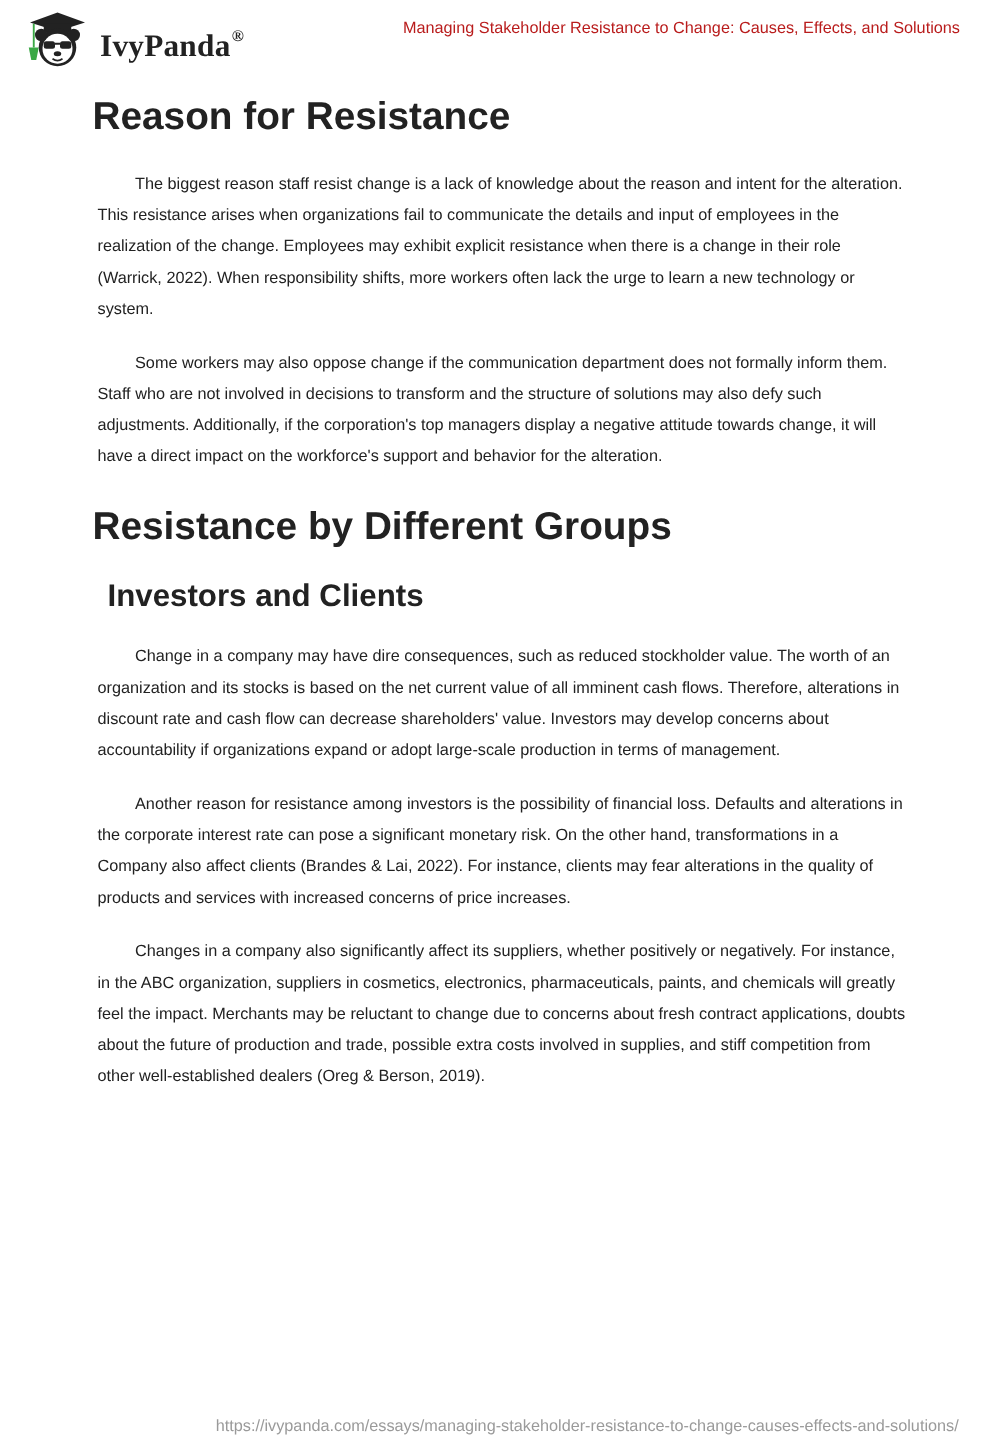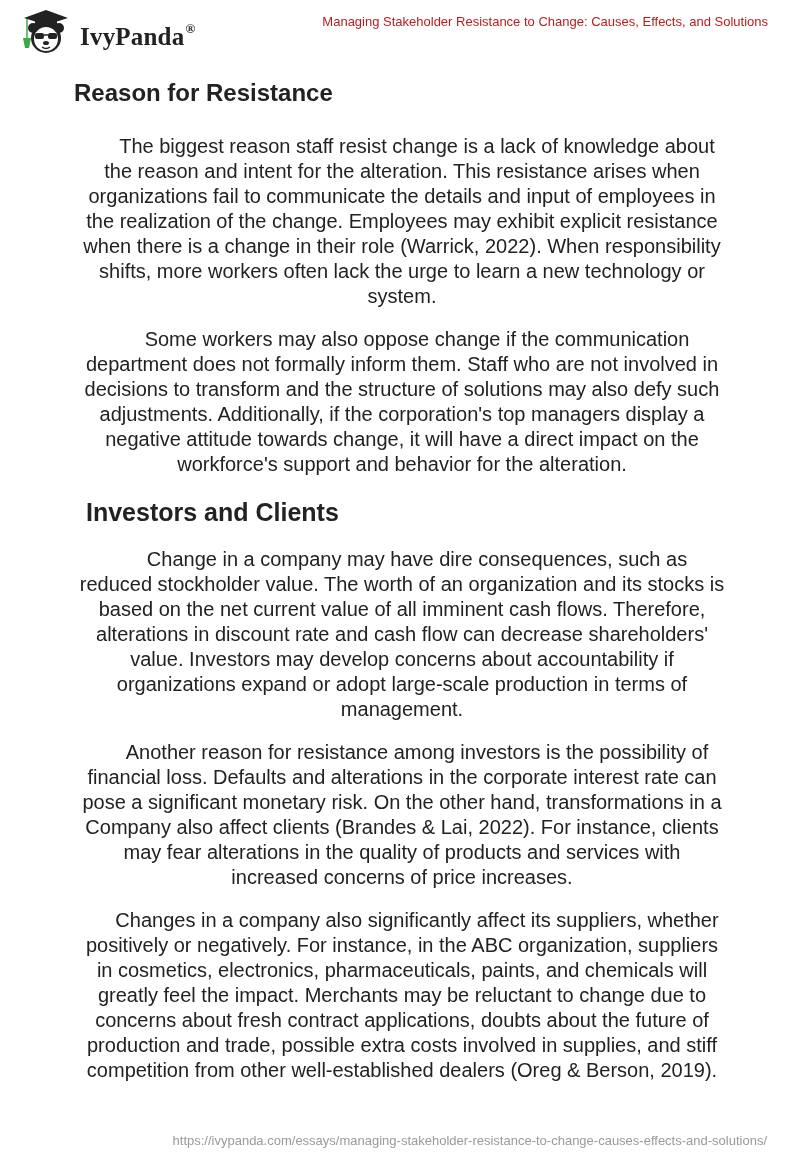--- a/index.html
+++ b/index.html
@@ -6,23 +6,23 @@
     body { width: 800px; height: 1160px; position: relative; overflow: hidden;
            font-family: "Liberation Sans", sans-serif; color: #222222; }
     .header { position: absolute; top: 0; left: 0; width: 800px; height: 60px; }
     .logo { position: absolute; left: 18px; top: 8px; display: flex; align-items: center; }
     .logo svg { width: 56px; height: 48px; }
     .logo-text { font-family: "Liberation Serif", serif; font-weight: bold; font-size: 25px;
                  color: #222; margin-left: 6px; margin-top: 8px; letter-spacing: 0.2px; }
     .logo-text sup { font-size: 13px; font-weight: bold; vertical-align: 12px; margin-left: 1px; }
     .header-title { position: absolute; right: 32px; top: 14px; font-size: 13px; color: #b91c1c; margin-left: 43px; }
     .content { position: absolute; left: 74px; top: 70px; width: 656px; }
-    h1 { font-size: 24px; font-weight: bold; margin: 0; color: #222; line-height: 42px; }
+    h1 { font-size: 31px; font-weight: bold; margin: 0; color: #222; line-height: 42px; }
     h2 { font-size: 25px; font-weight: bold; margin: 12px; color: #222; line-height: 34px; }
-    p { font-size: 20px; line-height: 25px; margin: 4px; text-indent: 30px; color: #222; text-align: center; }
+    p { font-size: 13px; line-height: 25px; margin: 4px; text-indent: 30px; color: #222; }
     .footer-url { position: absolute; right: 33px; top: 1133px; font-size: 13px; color: #9a9a9a; }
   </style>
 </head>
 <body>
 
 <div class="header">
   <div class="logo">
     <svg viewBox="0 0 56 48">
 
       <polygon points="6,10 28,2 50,10 28,17" fill="#222"></polygon>
@@ -46,20 +46,21 @@
     <span class="logo-text"><span>IvyPanda</span><sup>®</sup></span>
   </div>
   <div class="header-title">Managing Stakeholder Resistance to Change: Causes, Effects, and Solutions</div>
 </div>
 
 <div class="content">
   <h1 style="margin-top:2px;">Reason for Resistance</h1>
   <p style="margin-top:20px;">The biggest reason staff resist change is a lack of knowledge about the reason and intent for the alteration. This resistance arises when organizations fail to communicate the details and input of employees in the realization of the change. Employees may exhibit explicit resistance when there is a change in their role (Warrick, 2022). When responsibility shifts, more workers often lack the urge to learn a new technology or system.</p>
   <p style="margin-top:18px;">Some workers may also oppose change if the communication department does not formally inform them. Staff who are not involved in decisions to transform and the structure of solutions may also defy such adjustments. Additionally, if the corporation's top managers display a negative attitude towards change, it will have a direct impact on the workforce's support and behavior for the alteration.</p>
 
+  <h1 style="margin-top:23px;">Resistance by Different Groups</h1>
   <h2 style="margin-top:18px;">Investors and Clients</h2>
   <p style="margin-top:18px;">Change in a company may have dire consequences, such as reduced stockholder value. The worth of an organization and its stocks is based on the net current value of all imminent cash flows. Therefore, alterations in discount rate and cash flow can decrease shareholders' value. Investors may develop concerns about accountability if organizations expand or adopt large-scale production in terms of management.</p>
   <p style="margin-top:18px;">Another reason for resistance among investors is the possibility of financial loss. Defaults and alterations in the corporate interest rate can pose a significant monetary risk. On the other hand, transformations in a Company also affect clients (Brandes &amp; Lai, 2022). For instance, clients may fear alterations in the quality of products and services with increased concerns of price increases.</p>
 
   <p style="margin-top:18px;">Changes in a company also significantly affect its suppliers, whether positively or negatively. For instance, in the ABC organization, suppliers in cosmetics, electronics, pharmaceuticals, paints, and chemicals will greatly feel the impact. Merchants may be reluctant to change due to concerns about fresh contract applications, doubts about the future of production and trade, possible extra costs involved in supplies, and stiff competition from other well-established dealers (Oreg &amp; Berson, 2019).</p>
 </div>
 
 <div class="footer-url">https://ivypanda.com/essays/managing-stakeholder-resistance-to-change-causes-effects-and-solutions/</div>
 
 </body></html>

